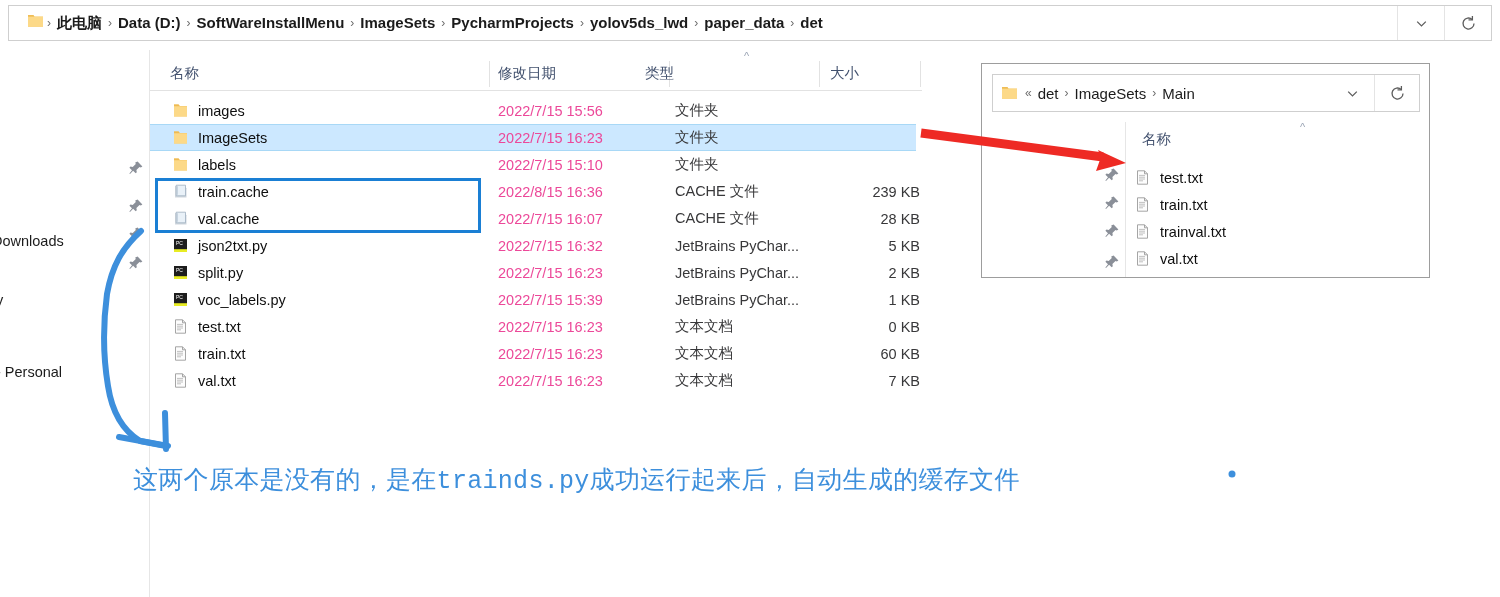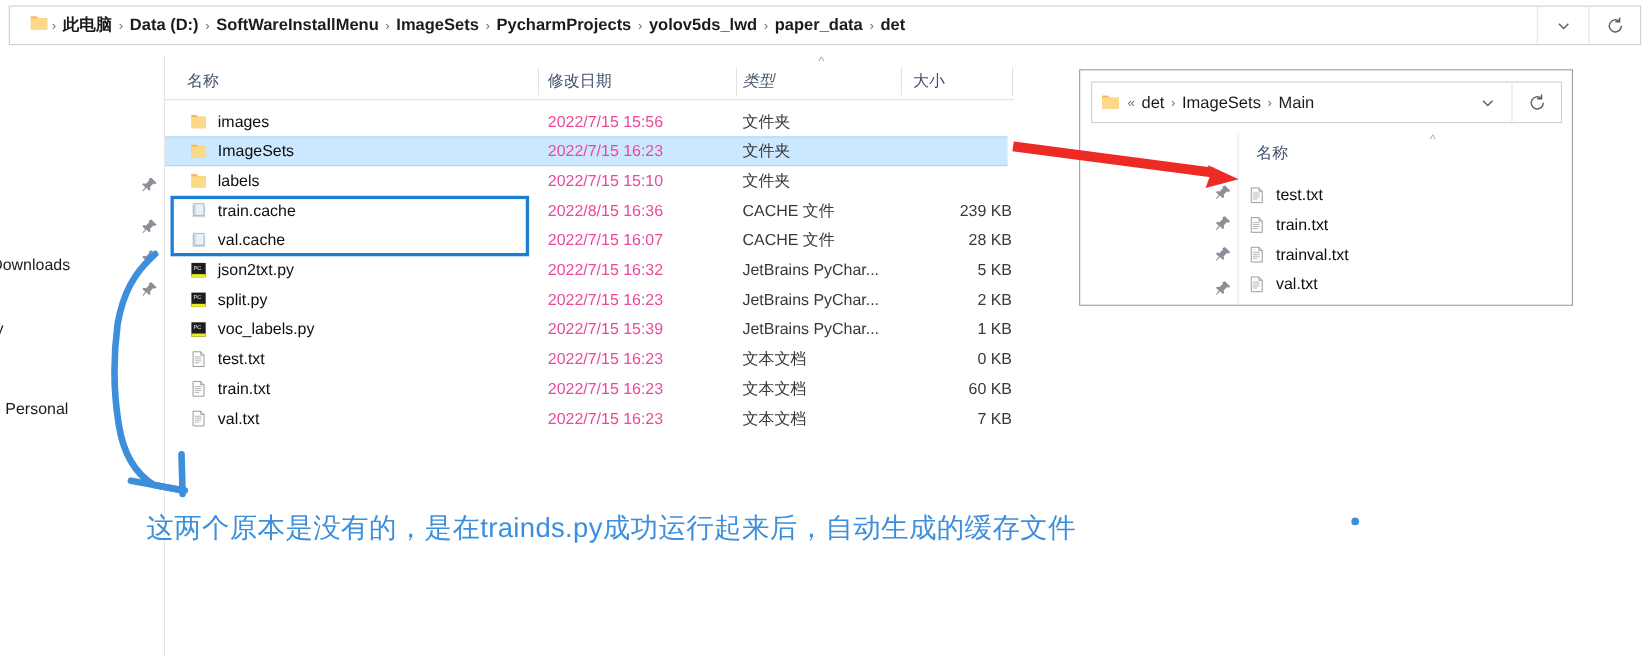--- a/index.html
+++ b/index.html
@@ -328,20 +328,21 @@
     pointer-events: none;
   }
   #annot-text {
     position: absolute;
     left: 133px;
     top: 463px;
     font-size: 25px;
     color: #3d8fdc;
     white-space: nowrap;
     letter-spacing: 0.3px;
+    font-family: Liberation Mono, monospace;
   }
 </style>
 </head>
 <body>
 
 <div id="addressbar">
   <div id="addr-back"></div>
   <span class="crumb-folder">
     <svg width="17" height="16" viewBox="0 0 17 16" aria-hidden="true">
       <path d="M1 2h5.2l1.3 1.6H16v10.2H1z" fill="#f5c96b"></path>
@@ -406,21 +407,21 @@
     </svg>
   </span>
 </div>
 <div id="nav-divider"></div>
 
 <div id="colhead">
   <span class="colhead-label" style="left:20px;">名称</span>
   <div class="colsep" style="left:339px;"></div>
   <span class="colhead-label" style="left:348px;">修改日期</span>
   <div class="colsep" style="left:519px;"></div>
-  <span class="colhead-label" style="left:525px;font-style:italic;">类型</span>
+  <span class="colhead-label" style="left:495px;">类型</span>
   <div class="colsep" style="left:669px;"></div>
   <span class="colhead-label" style="left:680px;">大小</span>
   <div class="colsep" style="left:770px;"></div>
 </div>
 <span id="sort-caret">^</span>
 
 <div id="filelist">
 
   <div class="row">
     <div class="rowbg"></div>

